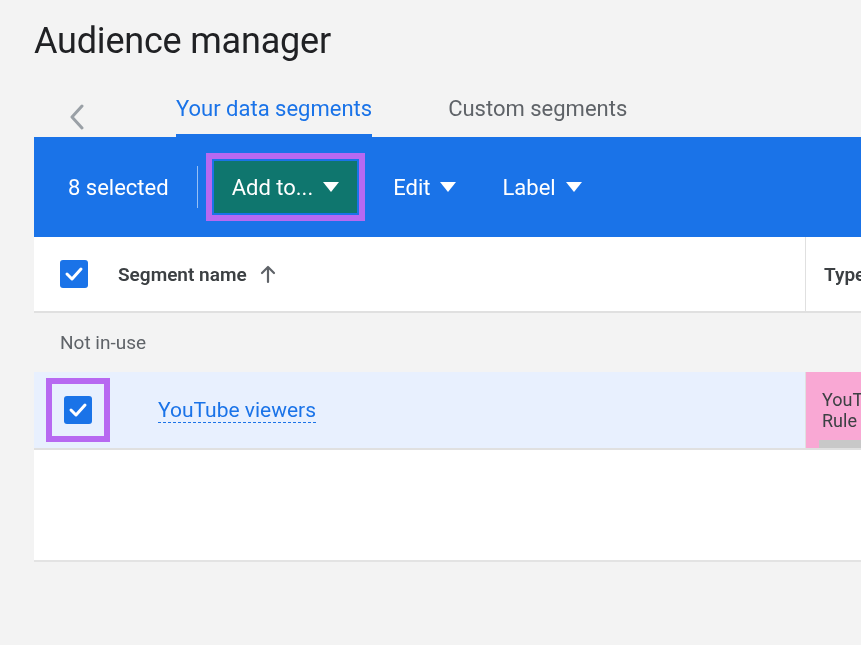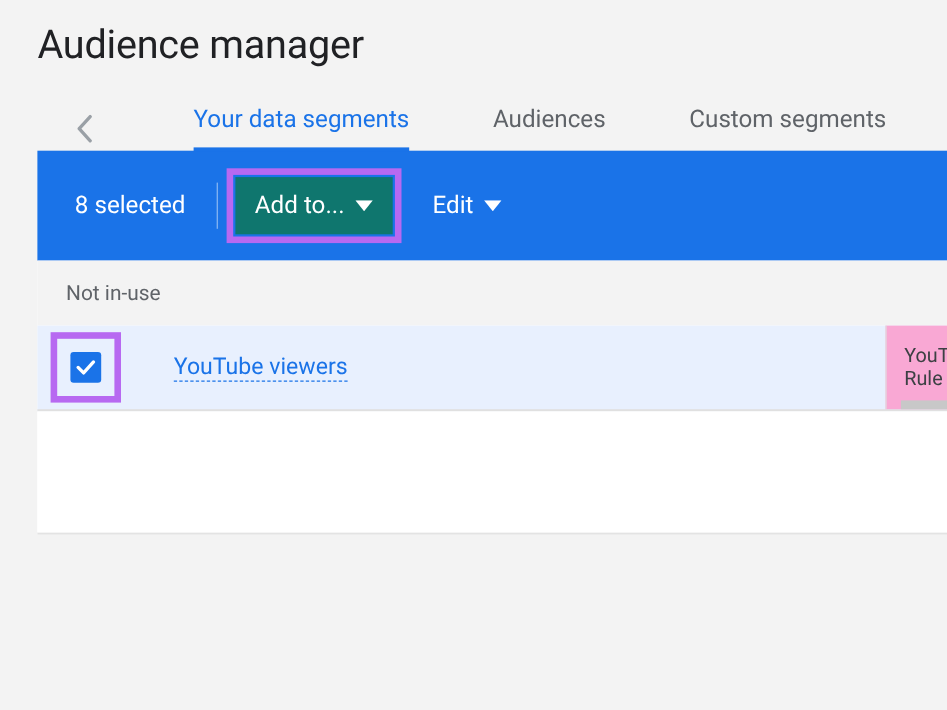--- a/index.html
+++ b/index.html
@@ -202,21 +202,20 @@
 <div class="page">
   <h1 class="page-title">Audience manager</h1>
 
   <div class="tabs">
     <div class="back">
       <svg width="16" height="26" viewBox="0 0 16 26">
           <path d="M13 2 L3 13 L13 24" stroke="#9aa0a6" stroke-width="3" fill="none" stroke-linecap="round" stroke-linejoin="round"></path>
         </svg>
     </div>
     <div class="tab active">Your data segments</div>
-    <div class="tab">Audiences</div>
     <div class="tab">Custom segments</div>
   </div>
 
   <div class="toolbar">
     <div class="selected-count">8 selected</div>
     <div class="divider"></div>
 
     <div class="highlight-box">
       <div class="toolbar-btn">
         <span>Add to...</span>
@@ -230,23 +229,49 @@
 
     <div class="toolbar-btn">
       <span>Edit</span>
       <span class="caret">
         <svg width="16" height="10" viewBox="0 0 16 10">
             <path d="M0 0 L16 0 L8 10 Z" fill="#fff"></path>
           </svg>
       </span>
     </div>
 
+    <div class="toolbar-btn">
+      <span>Label</span>
+      <span class="caret">
+        <svg width="16" height="10" viewBox="0 0 16 10">
+            <path d="M0 0 L16 0 L8 10 Z" fill="#fff"></path>
+          </svg>
+      </span>
+    </div>
   </div>
 
   <div class="table-wrap">
+    <div class="table-head">
+      <div class="check">
+        <svg width="20" height="20" viewBox="0 0 20 20">
+            <path d="M3 10 L8 15 L17 5" stroke="#fff" stroke-width="3" fill="none" stroke-linecap="round" stroke-linejoin="round"></path>
+          </svg>
+      </div>
+      <div class="col-segment">
+        <span>Segment name</span>
+        <span class="sort">
+          <svg width="18" height="20" viewBox="0 0 18 20">
+              <path d="M9 18 L9 3 M9 3 L3 9 M9 3 L15 9" stroke="#5f6368" stroke-width="2.2" fill="none" stroke-linecap="round" stroke-linejoin="round"></path>
+            </svg>
+        </span>
+      </div>
+      <div class="col-type">
+        <span>Type</span>
+      </div>
+    </div>
 
     <div class="group-label">Not in-use</div>
 
     <div class="row">
       <div class="check-highlight">
         <div class="check">
           <svg width="20" height="20" viewBox="0 0 20 20">
               <path d="M3 10 L8 15 L17 5" stroke="#fff" stroke-width="3" fill="none" stroke-linecap="round" stroke-linejoin="round"></path>
             </svg>
         </div>

